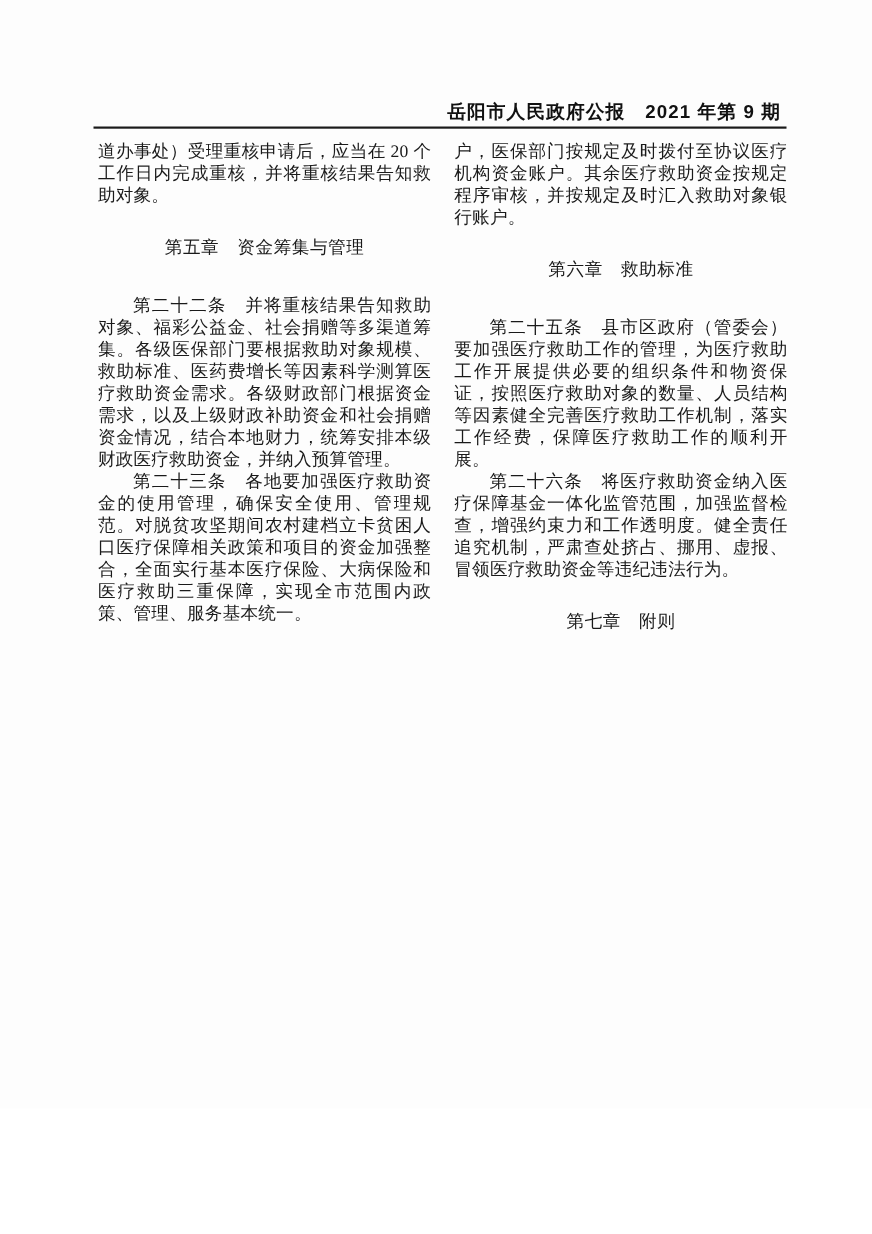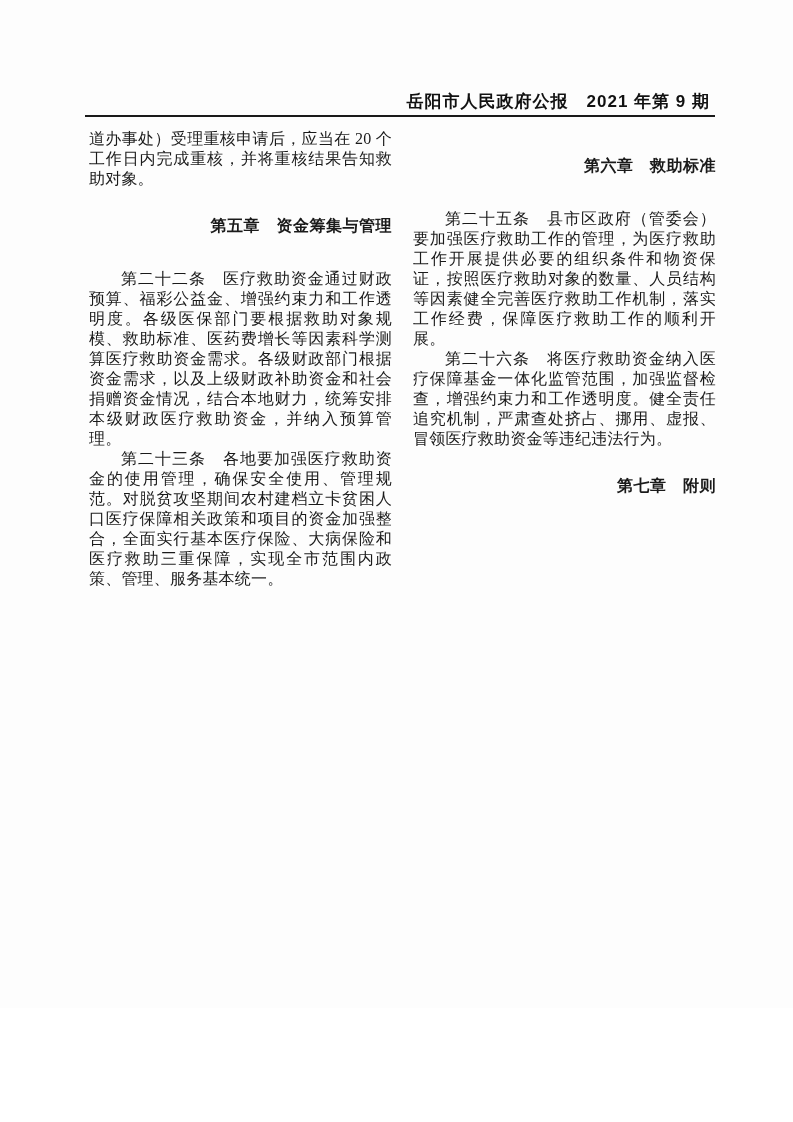--- a/index.html
+++ b/index.html
@@ -57,23 +57,23 @@
     text-justify: inter-character;
     letter-spacing: 0.2px;
     word-break: break-all;
   }
   .para.indent {
     text-indent: 2em;
   }
   .chapter {
     margin: 23px 0 29px 0;
     font-size: 16px;
-    font-weight: bold;
+    font-weight: normal;
     line-height: 28.4px;
-    text-align: right;
+    text-align: center;
     letter-spacing: 0.5px;
   }
   
   .page-number {
     position: absolute;
     top: 1021px;
     left: 0;
     right: 0;
     text-align: center;
     font-size: 13.5px;
@@ -87,25 +87,26 @@
 
   <div class="header-title">岳阳市人民政府公报　2021 年第 9 期</div>
 
   <div class="header-rule"></div>
 
   <div class="columns">
 
     <div class="column">
       <p class="para">道办事处）受理重核申请后，应当在 20 个工作日内完成重核，并将重核结果告知救助对象。</p>
       <h3 class="chapter">第五章　资金筹集与管理</h3>
-      <p class="para indent">第二十二条　医疗救助资金通过财政预算、福彩公益金、增强约束力和工作透明度。各级医保部门要根据救助对象规模、救助标准、医药费增长等因素科学测算医疗救助资金需求。各级财政部门根据资金需求，以及上级财政补助资金和社会捐赠资金情况，结合本地财力，统筹安排本级财政医疗救助资金，并纳入预算管理。</p>
+      <p class="para indent">第二十二条　并将重核结果告知救助对象、福彩公益金、社会捐赠等多渠道筹集。各级医保部门要根据救助对象规模、救助标准、医药费增长等因素科学测算医疗救助资金需求。各级财政部门根据资金需求，以及上级财政补助资金和社会捐赠资金情况，结合本地财力，统筹安排本级财政医疗救助资金，并纳入预算管理。</p>
       <p class="para indent">第二十三条　各地要加强医疗救助资金的使用管理，确保安全使用、管理规范。对脱贫攻坚期间农村建档立卡贫困人口医疗保障相关政策和项目的资金加强整合，全面实行基本医疗保险、大病保险和医疗救助三重保障，实现全市范围内政策、管理、服务基本统一。</p>
     </div>
 
     <div class="column">
+      <p class="para">户，医保部门按规定及时拨付至协议医疗机构资金账户。其余医疗救助资金按规定程序审核，并按规定及时汇入救助对象银行账户。</p>
       <h3 class="chapter">第六章　救助标准</h3>
       <p class="para indent">第二十五条　县市区政府（管委会）要加强医疗救助工作的管理，为医疗救助工作开展提供必要的组织条件和物资保证，按照医疗救助对象的数量、人员结构等因素健全完善医疗救助工作机制，落实工作经费，保障医疗救助工作的顺利开展。</p>
       <p class="para indent">第二十六条　将医疗救助资金纳入医疗保障基金一体化监管范围，加强监督检查，增强约束力和工作透明度。健全责任追究机制，严肃查处挤占、挪用、虚报、冒领医疗救助资金等违纪违法行为。</p>
       <h3 class="chapter">第七章　附则</h3>
     </div>
 
   </div>
 
   <div class="page-number">45</div>
 

